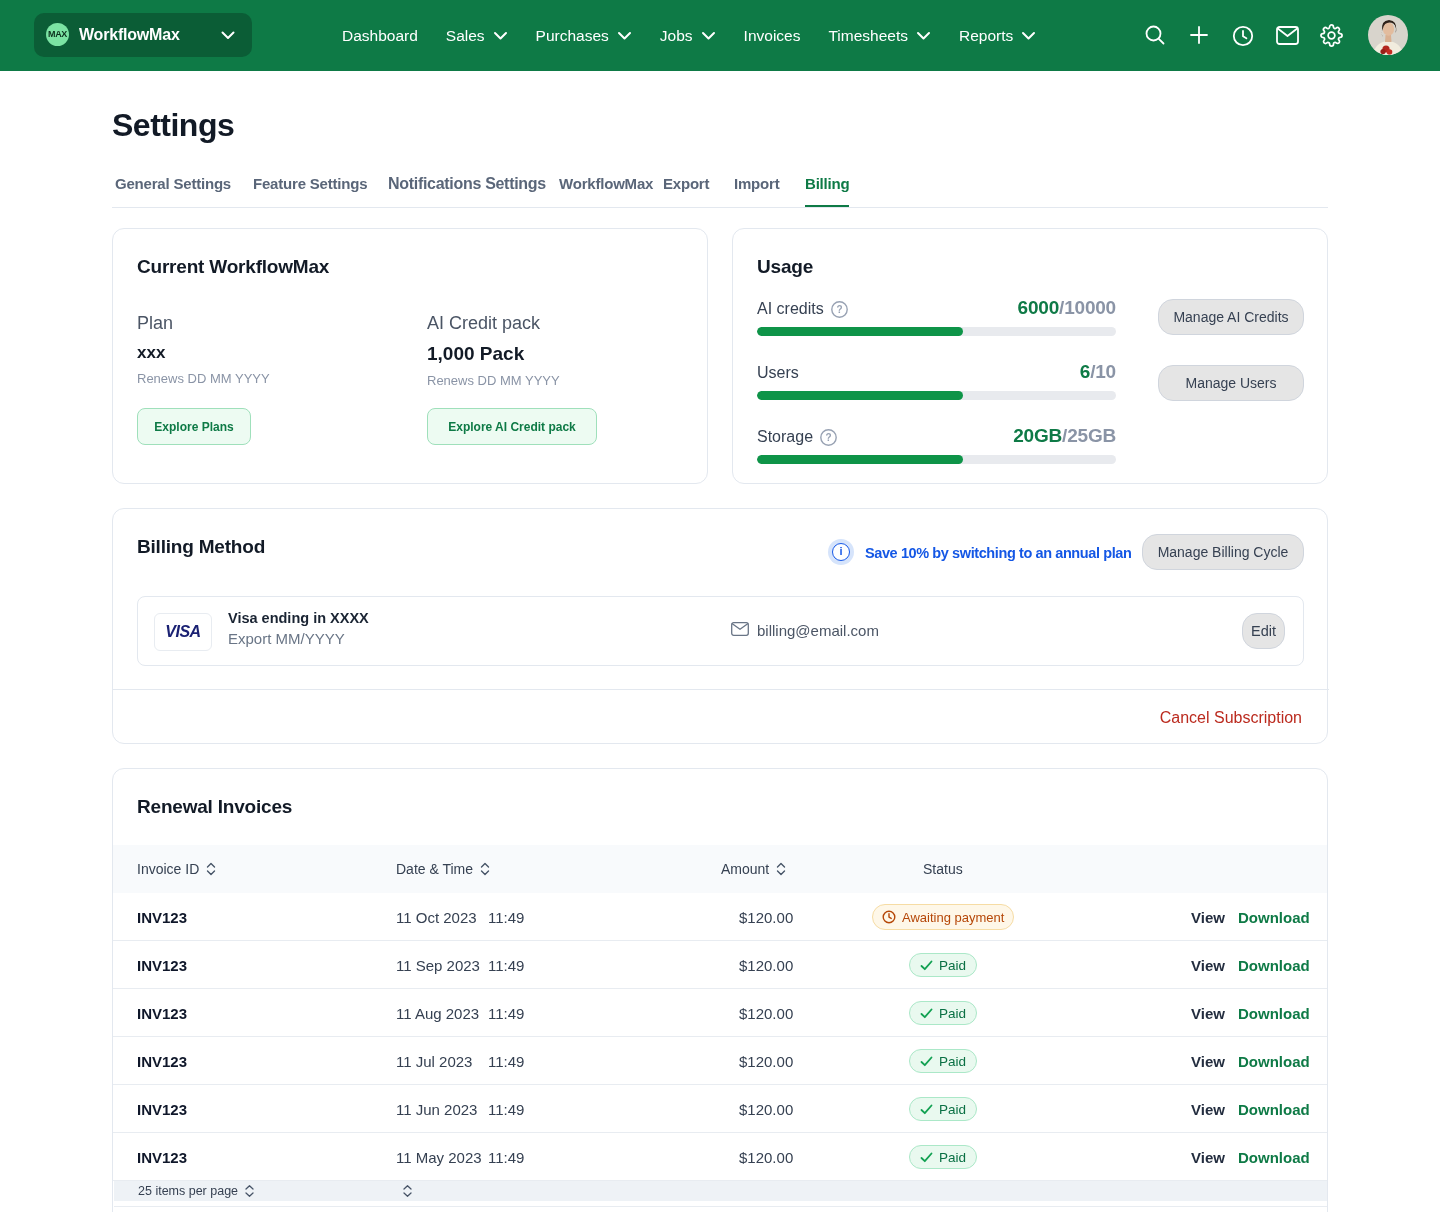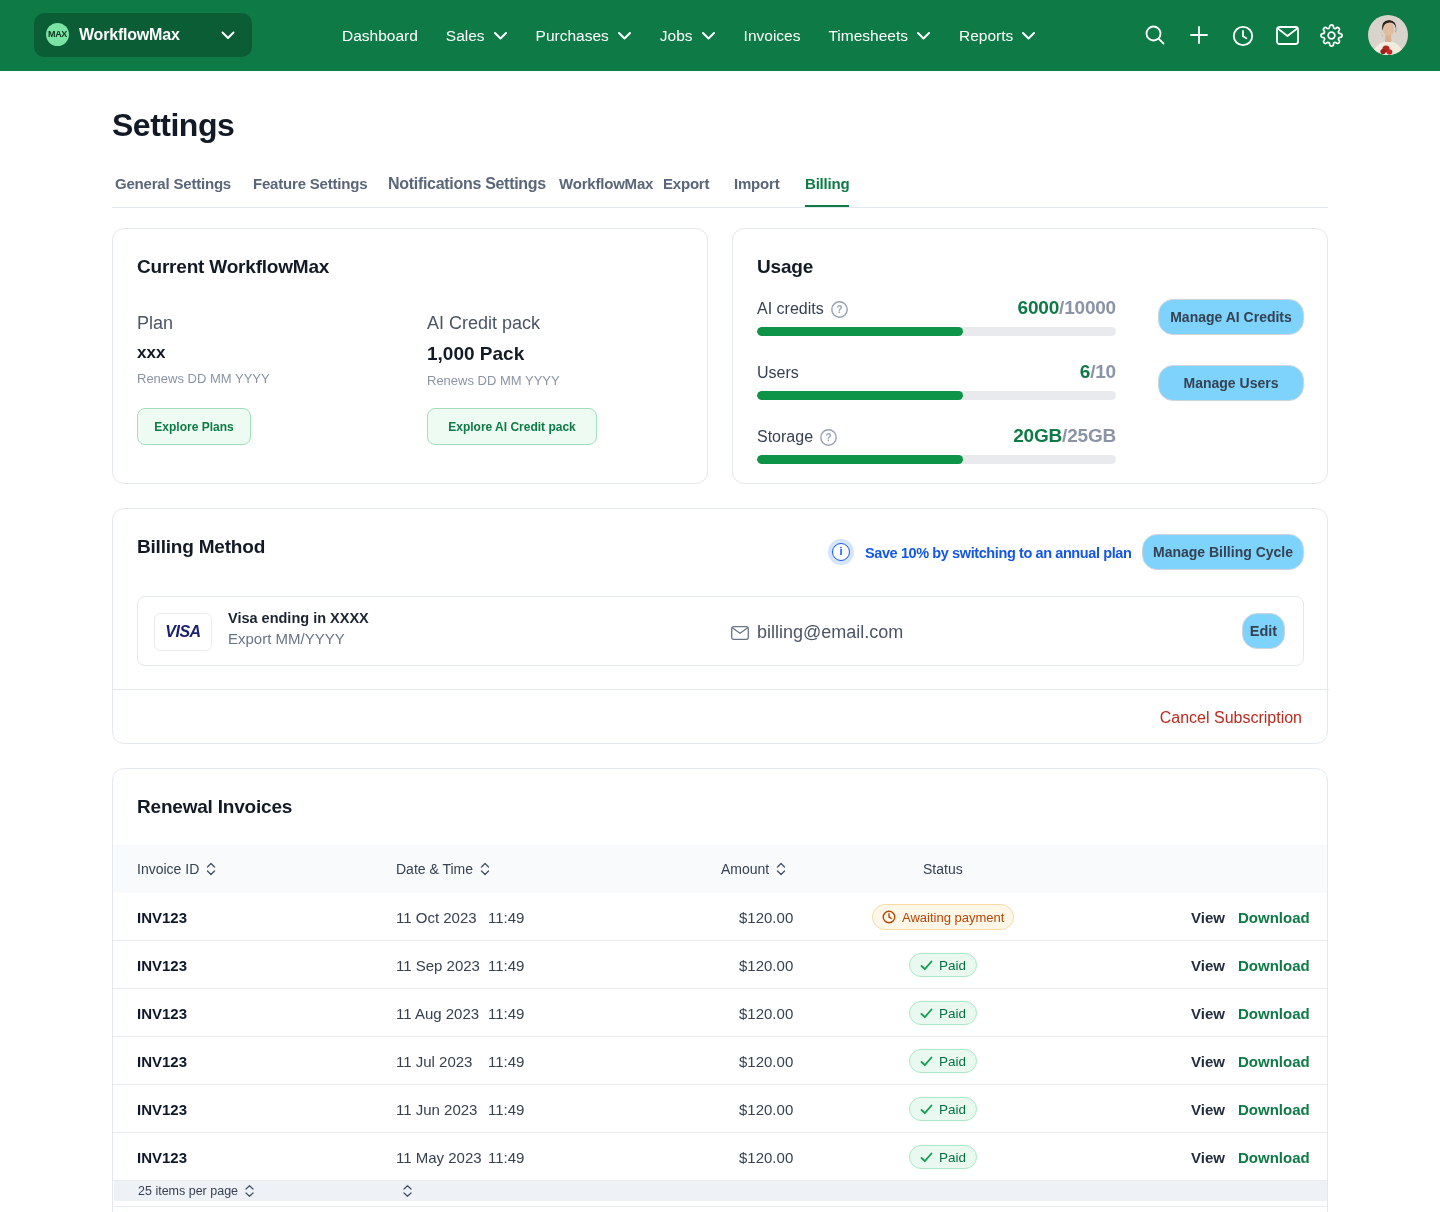--- a/index.html
+++ b/index.html
@@ -44,35 +44,35 @@
 
 .usage { left:732px; top:228px; width:596px; height:256px; }
 .usage .card-title { position:absolute; left:24px; top:27px; }
 .u-row { position:absolute; left:24px; width:359px; }
 .u-lab { display:flex; align-items:center; font-size:16px; color:#364152; }
 .u-lab .q { margin-left:7px; }
 .u-val { position:absolute; right:0; top:-3px; font-size:19px; font-weight:bold; color:#0E7A46; letter-spacing:-0.2px; }
 .u-val span { color:#8A94A6; }
 .bar { position:absolute; left:0; width:359px; height:9px; border-radius:5px; background:#E8EAEE; overflow:hidden; }
 .bar i { display:block; height:9px; width:57.5%; border-radius:5px; background:#0E9448; }
-.btn-white { position:absolute; background:#7dd3fc; border:1px solid #D0D5DD; border-radius:15px; color:#364152; font-size:14px; font-weight:bold; display:flex; align-items:center; justify-content:center; }
+.btn-white { position:absolute; background:#e5e5e5; border:1px solid #D0D5DD; border-radius:15px; color:#364152; font-size:14px; font-weight:normal; display:flex; align-items:center; justify-content:center; }
 
 
 .payment { left:112px; top:508px; width:1216px; height:236px; }
 .payment .card-title { position:absolute; left:24px; top:27px; } 
 .halo { position:absolute; left:715px; top:30px; width:26px; height:26px; border-radius:50%; background:#D6E4FB; display:flex; align-items:center; justify-content:center; }
 .halo .inner { width:18px; height:18px; border-radius:50%; background:#FDFEFF; border:1.6px solid #1759E8; color:#1759E8; font-size:11px; font-weight:bold; text-align:center; line-height:15px; }
 .save-txt { position:absolute; left:752px; top:36px; font-size:14.5px; font-weight:bold; color:#1457E5; letter-spacing:-0.4px; }
 .mbc { left:1029px; top:25px; width:162px; height:36px; }
 .pm-box { position:absolute; left:24px; top:87px; width:1167px; height:70px; border:1px solid #E3E8EF; border-radius:8px; }
 .visa { position:absolute; left:16px; top:16px; width:58px; height:38px; border:1px solid #E8ECF1; border-radius:6px; display:flex; align-items:center; justify-content:center; }
 .visa span { font-style:italic; font-weight:bold; font-size:16px; color:#1A2173; letter-spacing:-0.5px; }
 .pm-line1 { position:absolute; left:90px; top:13px; font-size:14.5px; font-weight:bold; color:#1A2433; }
 .pm-line2 { position:absolute; left:90px; top:33px; font-size:15px; color:#697586; }
-.pm-mail { position:absolute; left:593px; top:25px; display:flex; align-items:center; font-size:18px; color:#4B5565; }
+.pm-mail { position:absolute; left:593px; top:25px; display:flex; font-size:15px; color:#4B5565; }
 .pm-mail svg { margin-right:8px; }
 .btn-edit { left:1104px; top:16px; width:43px; height:36px; }
 .pay-div { position:absolute; left:0; top:180px; width:1216px; height:1px; background:#E3E8EF; }
 .cancel { position:absolute; right:25px; top:200px; font-size:16px; color:#BB2A1E; }
 
 
 .invoices { left:112px; top:768px; width:1216px; height:460px; }
 .invoices .card-title { position:absolute; left:24px; top:27px; }
 .thead { position:absolute; left:0; top:76px; width:1214px; height:48px; background:#F8FAFC; display:flex; }
 .th { position:absolute; top:0; height:48px; display:flex; align-items:center; font-size:14px; color:#364152; }

